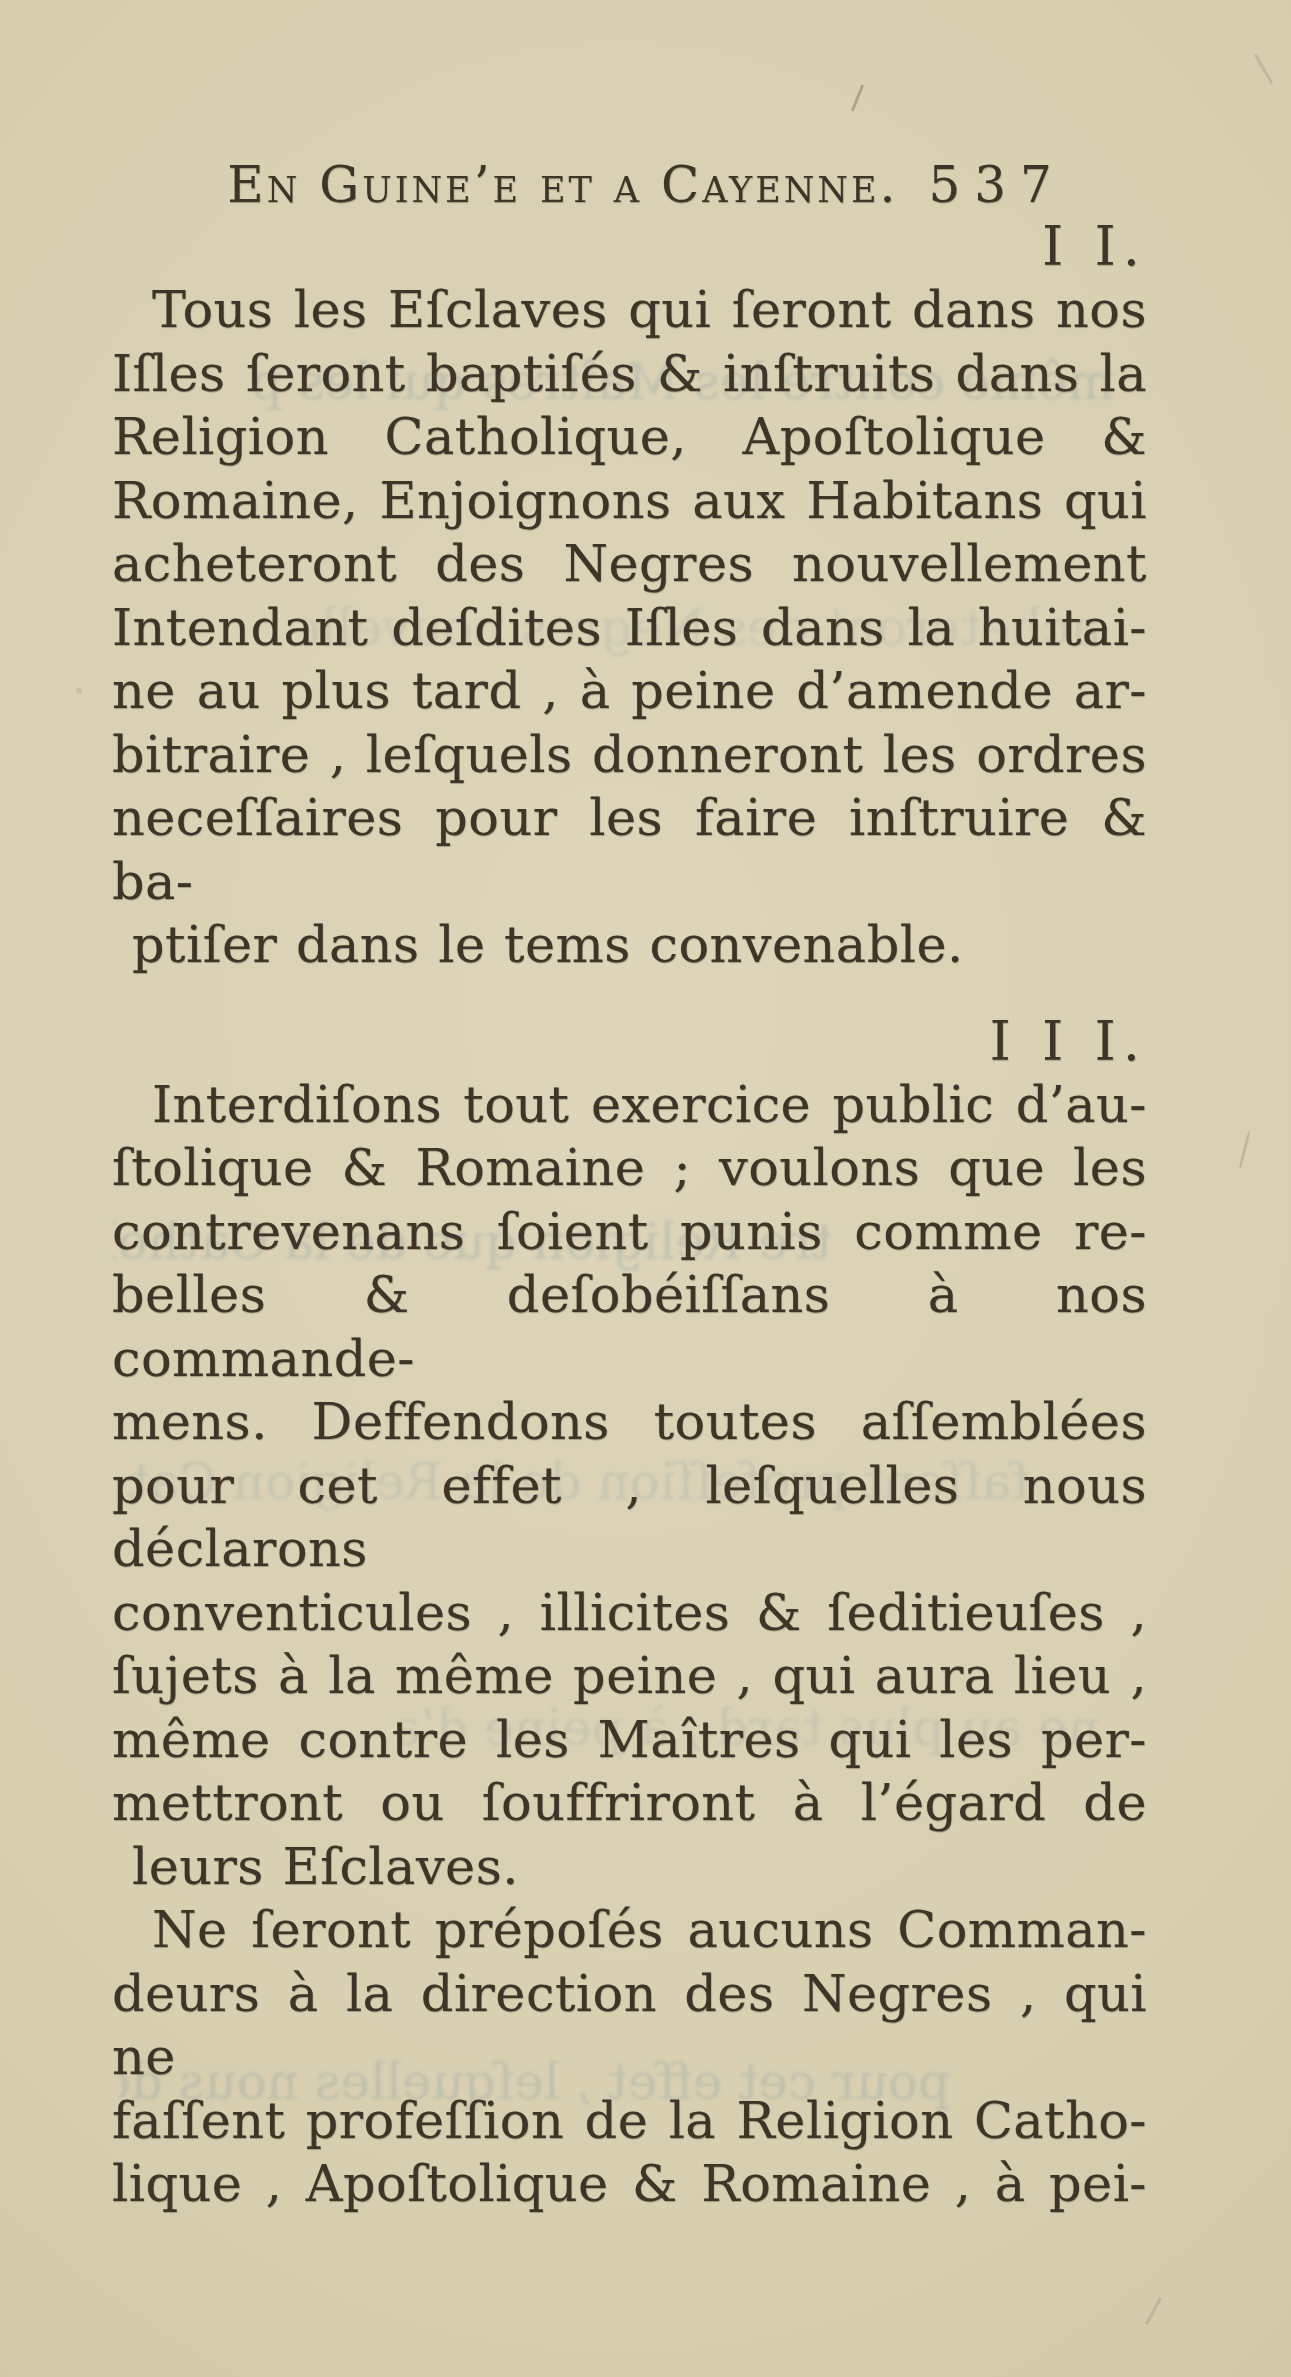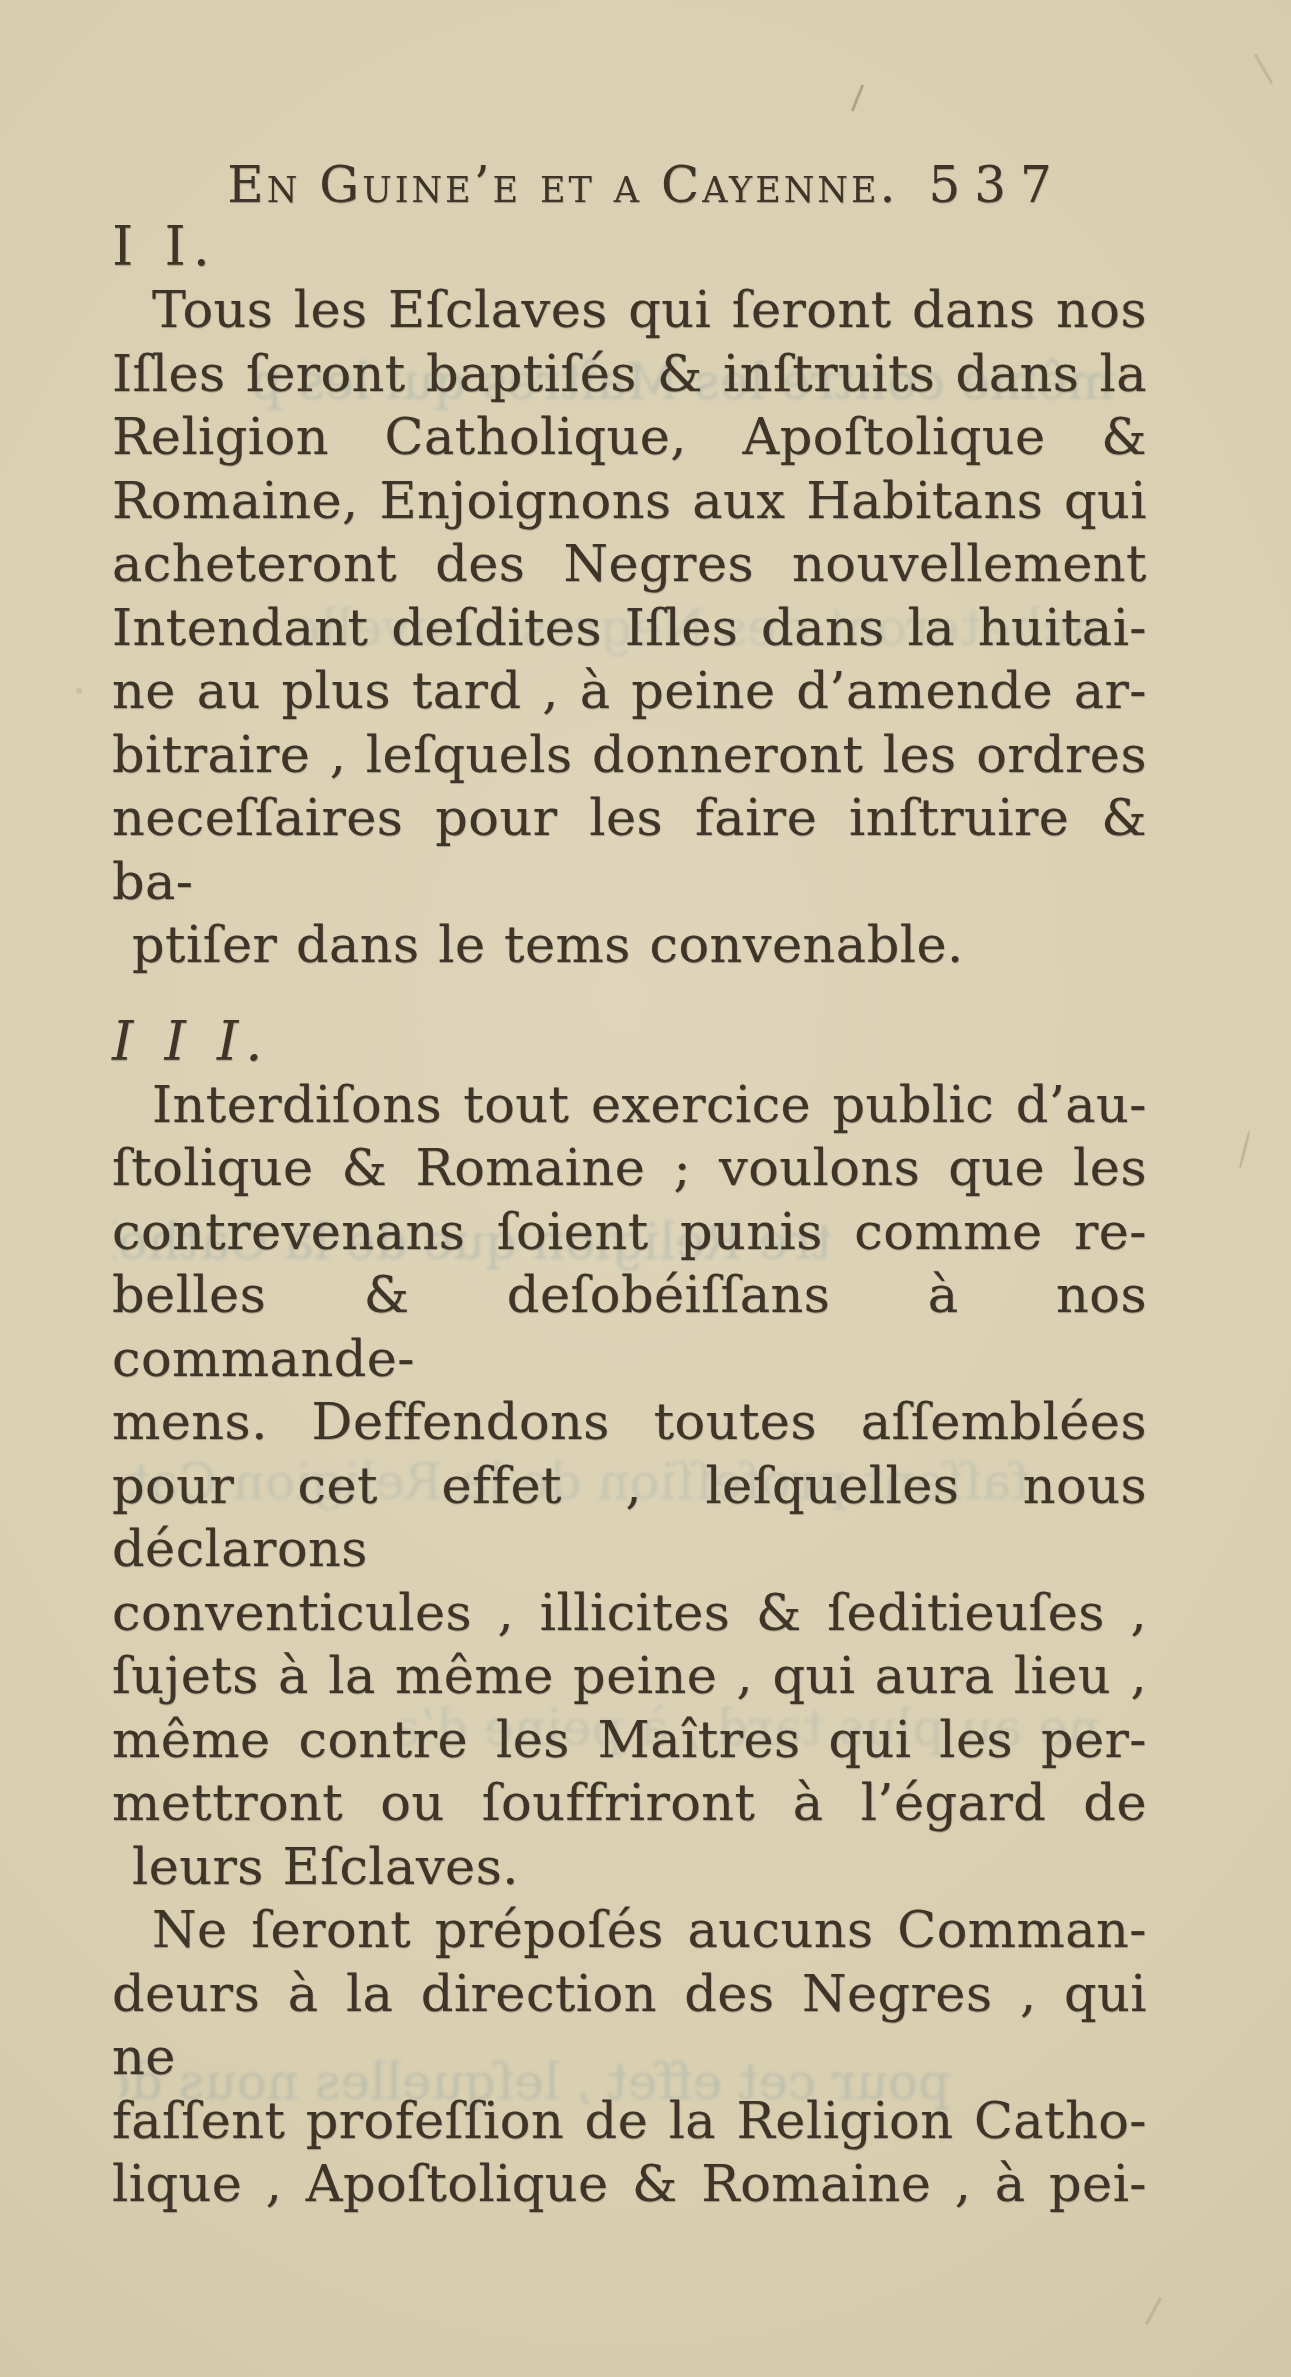--- a/index.html
+++ b/index.html
@@ -25,21 +25,21 @@
     text-shadow:0.6px 0.8px 1px rgba(62,52,40,.35);
     margin-top:18px;
   }
   .running-header .sc{
     font-variant-caps:small-caps;letter-spacing:3px;
   }
   .running-header .pagenum{
     margin-left:30px;letter-spacing:14px;
   }
   .heading{
-    text-align:left;font-size:54px;line-height:62px;letter-spacing:7px;
+    text-align:right;font-size:54px;line-height:62px;letter-spacing:7px;
     text-shadow:0.6px 0.8px 1px rgba(62,52,40,.35);
   }
   .line{
     font-size:51px;line-height:63.5px;word-spacing:2px;letter-spacing:0.4px;
     text-align:justify;text-align-last:justify;
     white-space:normal;
     text-shadow:0.5px 0.8px 0.9px rgba(62,52,40,.33), -0.3px -0.3px 0.7px rgba(62,52,40,.2);
   }
   .line.indent{text-indent:40px;}
   .line.flush{text-align-last:left;margin-left:20px;}
@@ -92,21 +92,21 @@
         <div class="line indent">Tous les Eſclaves qui ſeront dans nos</div>
         <div class="line">Iſles ſeront baptiſés &amp; inſtruits dans la</div>
         <div class="line">Religion Catholique, Apoſtolique &amp;</div>
         <div class="line">Romaine, Enjoignons aux Habitans qui</div>
         <div class="line">acheteront des Negres nouvellement</div>
         <div class="line">Intendant deſdites Iſles dans la huitai-</div>
         <div class="line">ne au plus tard , à peine d’amende ar-</div>
         <div class="line">bitraire , leſquels donneront les ordres</div>
         <div class="line">neceſſaires pour les faire inſtruire &amp; ba-</div>
         <div class="line flush">ptiſer dans le tems convenable.</div>
-        <div class="heading" style="margin-top: 34px; font-style: italic;">I I I.</div>
+        <div class="heading" style="margin-top: 34px;">I I I.</div>
         <div class="line indent">Interdiſons tout exercice public d’au-</div>
         <div class="line">ſtolique &amp; Romaine ; voulons que les</div>
         <div class="line">contrevenans ſoient punis comme re-</div>
         <div class="line">belles &amp; deſobéiſſans à nos commande-</div>
         <div class="line">mens. Deffendons toutes aſſemblées</div>
         <div class="line">pour cet effet , leſquelles nous déclarons</div>
         <div class="line">conventicules , illicites &amp; ſeditieuſes ,</div>
         <div class="line">ſujets à la même peine , qui aura lieu ,</div>
         <div class="line">même contre les Maîtres qui les per-</div>
         <div class="line">mettront ou ſouffriront à l’égard de</div>

